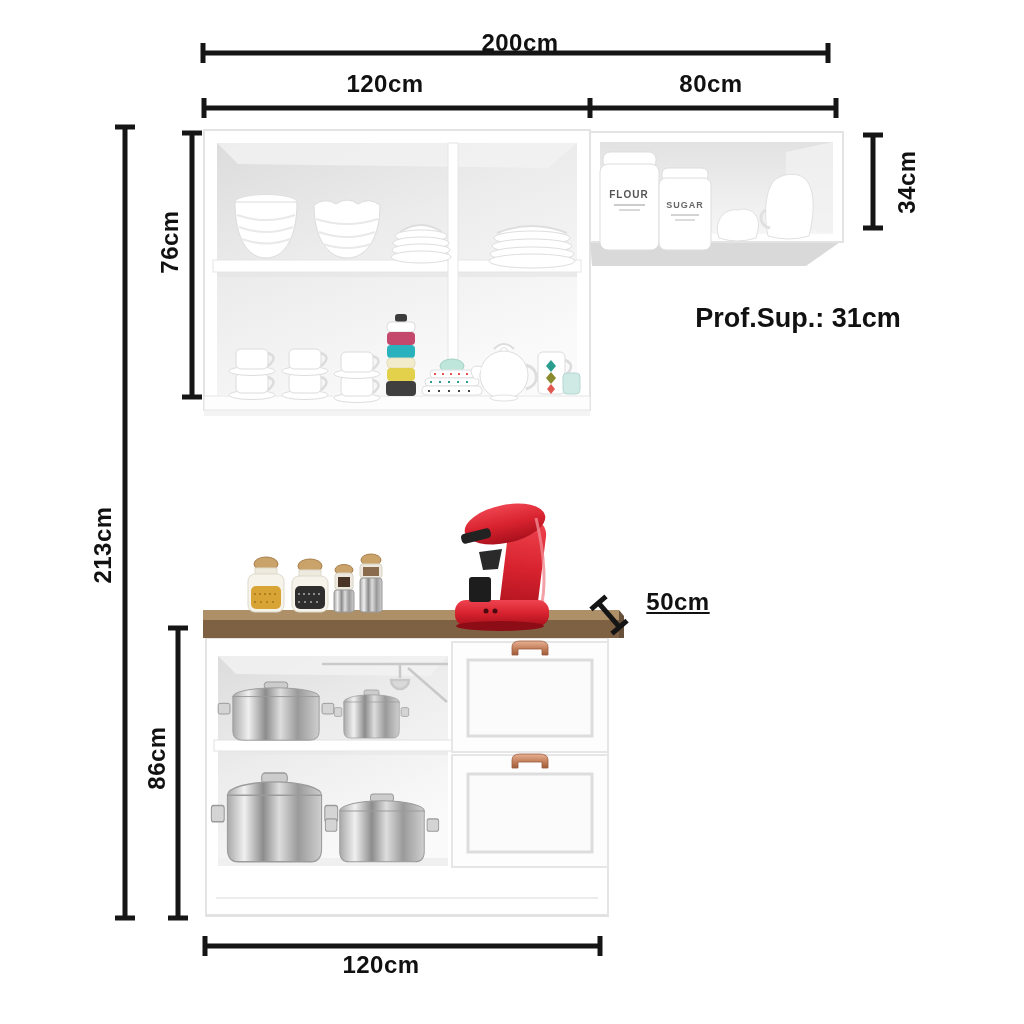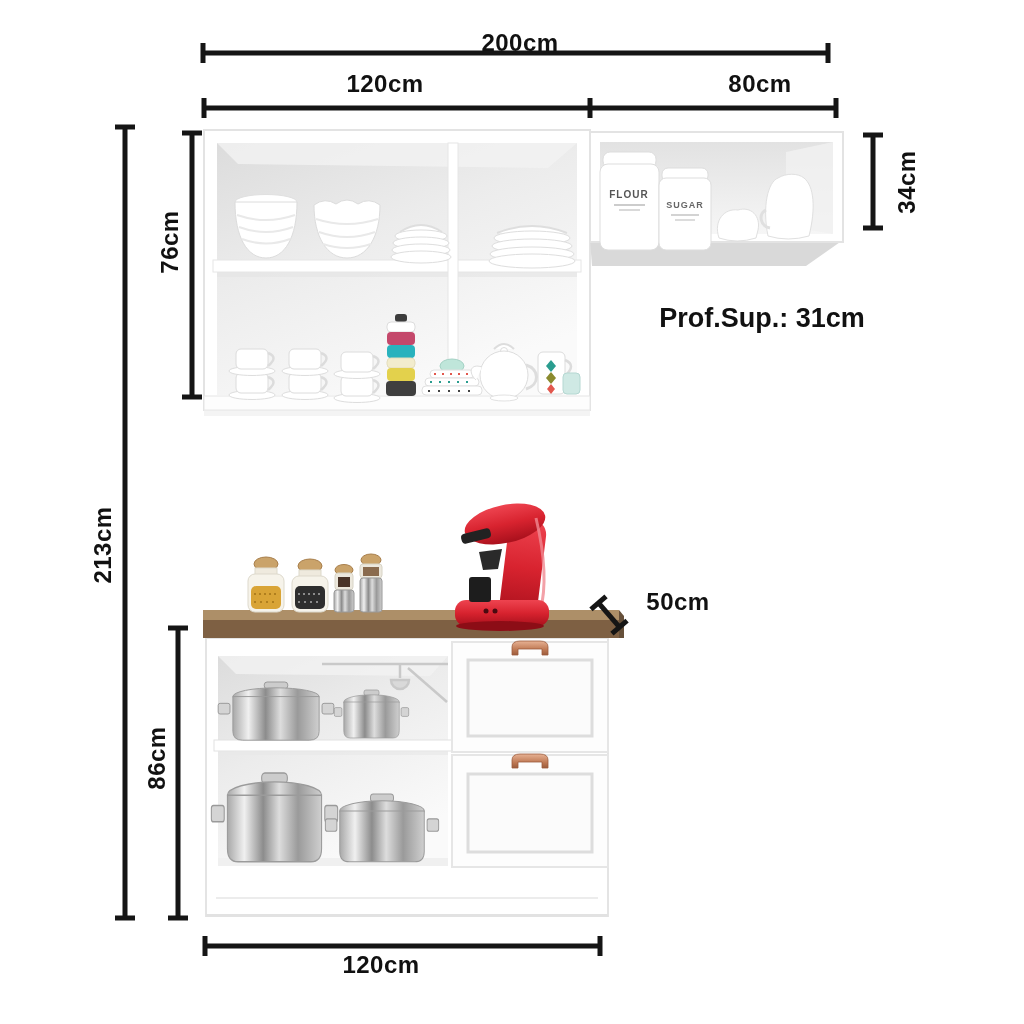--- a/index.html
+++ b/index.html
@@ -7,21 +7,21 @@
     position:relative;width:1024px;height:1024px;background:#ffffff;
     font-family:"Liberation Sans",sans-serif;overflow:hidden;
   }
   .scene{position:absolute;left:0;top:0;width:1024px;height:1024px;}
   .dim-label{
     position:absolute;transform:translate(-50%,-50%);
     font-weight:700;font-size:24px;color:#111111;white-space:nowrap;
     letter-spacing:0.5px;
   }
   .dim-label.v{transform:translate(-50%,-50%) rotate(-90deg);}
-  .dim-label.note{font-size:27px;letter-spacing:0;}
+  .dim-label.note{font-size:27px;letter-spacing:0;margin-left:36px;}
 </style>
 </head>
 <body>
 
 <div class="canvas">
 
   <svg class="scene" viewBox="0 0 1024 1024">
     <defs>
       <linearGradient id="interior" x1="0" y1="0" x2="0.55" y2="1">
         <stop offset="0" stop-color="#dcdcdc"></stop>
@@ -328,22 +328,22 @@
       <g transform="translate(609,615) rotate(49)">
         <line x1="-16" y1="0" x2="16" y2="0"></line>
         <line x1="-16" y1="-10" x2="-16" y2="10"></line>
         <line x1="16" y1="-10" x2="16" y2="10"></line>
       </g>
     </g>
   </svg>
 
   <div class="dim-label" style="left:520px;top:43px;">200cm</div>
   <div class="dim-label" style="left:385px;top:84px;">120cm</div>
-  <div class="dim-label" style="left:760px;top:84px;text-align:right;">80cm</div>
+  <div class="dim-label" style="left:711px;top:84px;text-align:right;">80cm</div>
   <div class="dim-label v" style="left:170px;top:242px;">76cm</div>
   <div class="dim-label v" style="left:103px;top:545px;">213cm</div>
   <div class="dim-label v" style="left:907px;top:182px;">34cm</div>
   <div class="dim-label v" style="left:157px;top:758px;">86cm</div>
-  <div class="dim-label" style="left:678px;top:602px;">50cm</div>
+  <div class="dim-label" style="left:678px;top:602px;text-decoration:underline;">50cm</div>
   <div class="dim-label" style="left:381px;top:965px;">120cm</div>
   <div class="dim-label note" style="left:762px;top:318px;">Prof.Sup.: 31cm</div>
 
 </div>
 
 </body></html>

